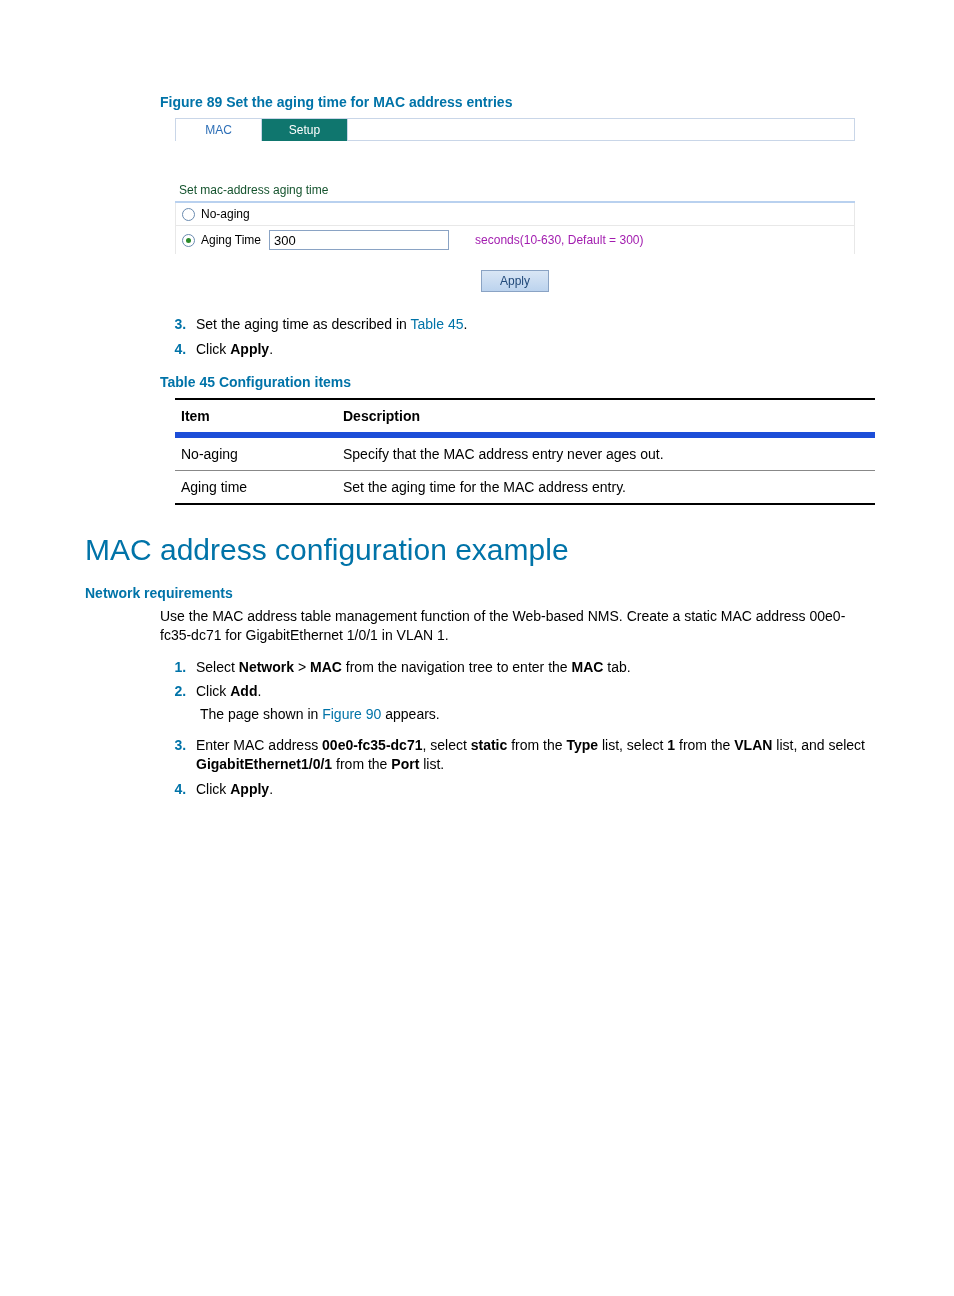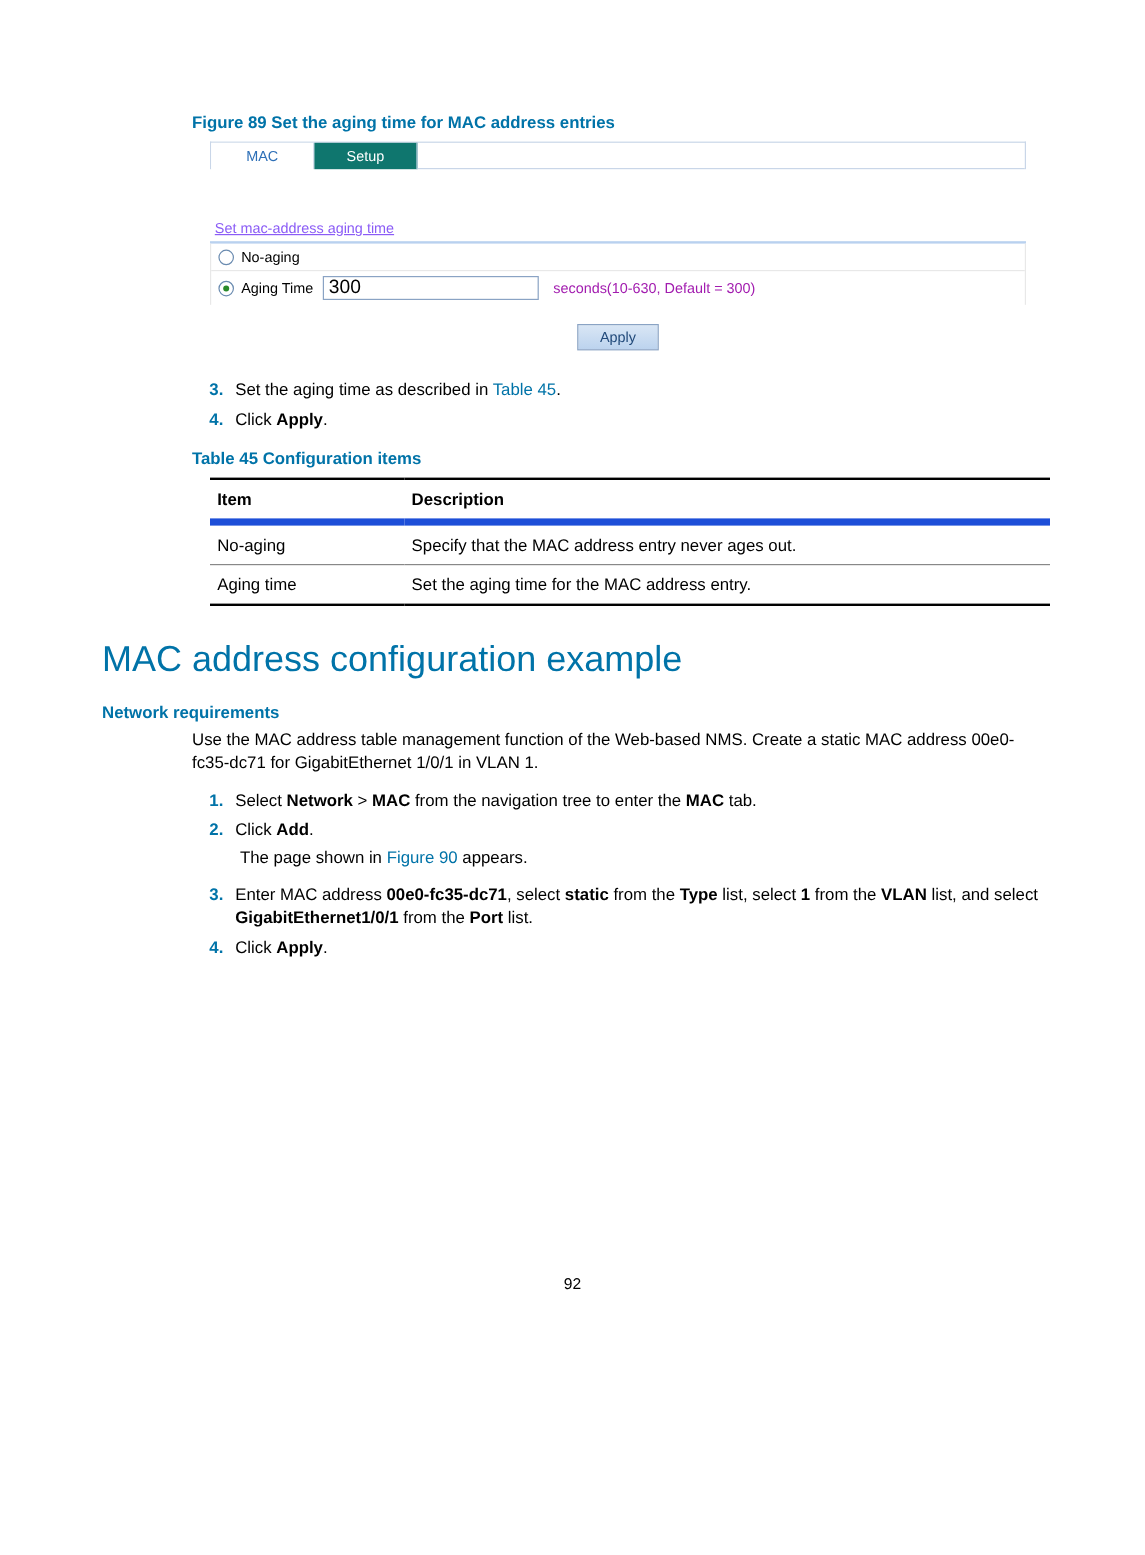--- a/index.html
+++ b/index.html
@@ -29,27 +29,27 @@
     width: 680px;
     font-family: Arial, sans-serif;
     font-size: 12px;
   }
   .tabbar { display:flex; border:1px solid #c9d6e8; border-bottom:none; }
   .tab { padding:4px 0; width:85px; text-align:center; border-right:1px solid #c9d6e8; }
   .tab.inactive { color:#2d6fb7; background:#fff; }
   .tab.active   { color:#fff; background:#0f766e; }
   .tabbar-spacer { flex:1; border-bottom:1px solid #c9d6e8; }
   .ui-spacer { height:40px; }
-  .section-title { color:#8b5cf6; padding:2px 0 4px 4px; border-bottom:2px solid #b9d1ef;text-decoration:underline; }
+  .section-title { color:#14532d; padding:2px 0 4px 4px; border-bottom:2px solid #b9d1ef; }
   .formrow { display:flex; align-items:center; padding:4px 6px; border-bottom:1px solid #e8e8e8; }
   .formrow:last-child{ border-bottom:none;}
   .radio { width:11px;height:11px;border:1px solid #6a8bb0;border-radius:50%;display:inline-flex;align-items:center;justify-content:center;margin-right:6px;flex-shrink:0;}
   .radio.checked::after{content:"";width:5px;height:5px;background:#2a8a2a;border-radius:50%;}
   .radio-label{ margin-right:8px; }
-  .txtinput{ border:1px solid #8aa3c4; padding:1px 4px; font-size:16px; width:170px; height:16px; margin-right:12px;}
+  .txtinput{ border:1px solid #8aa3c4; padding:1px 4px; font-size:13px; width:170px; height:16px; margin-right:26px;}
   .hint{ color:#a21caf; }
   .apply-row{ text-align:center; margin-top:16px;}
   .apply-btn{ display:inline-block; background:linear-gradient(#d9e6f5,#bcd3ee); border:1px solid #8aa3c4; color:#224a7a; padding:3px 18px; font-size:12px;}
 
   
   ol.steps { margin: 10px 0 10px 75px; padding-left: 30px; font-size: 14px; }
   ol.steps li { padding: 3px 0 3px 6px; line-height: 1.35; }
   ol.steps li::marker { font-weight:bold; color:#0073a8; }
   ol.steps li .li-text{ color:#000; }
   .link { color:#0073a8; }
@@ -146,14 +146,13 @@
       </div>
     </li>
     <li><span class="li-text">
       <span>Enter MAC address </span><span class="bold">00e0-fc35-dc71</span><span>, select </span><span class="bold">static</span><span> from the </span><span class="bold">Type</span><span> list, select </span><span class="bold">1</span><span> from the </span><span class="bold">VLAN</span><span> list, and select </span><span class="bold">GigabitEthernet1/0/1</span><span> from the </span><span class="bold">Port</span><span> list.</span>
     </span></li>
     <li><span class="li-text">
       <span>Click </span><span class="bold">Apply</span><span>.</span>
     </span></li>
   </ol>
 
-  <div class="page-num">92</div>
 </div>
 
 </body></html>

